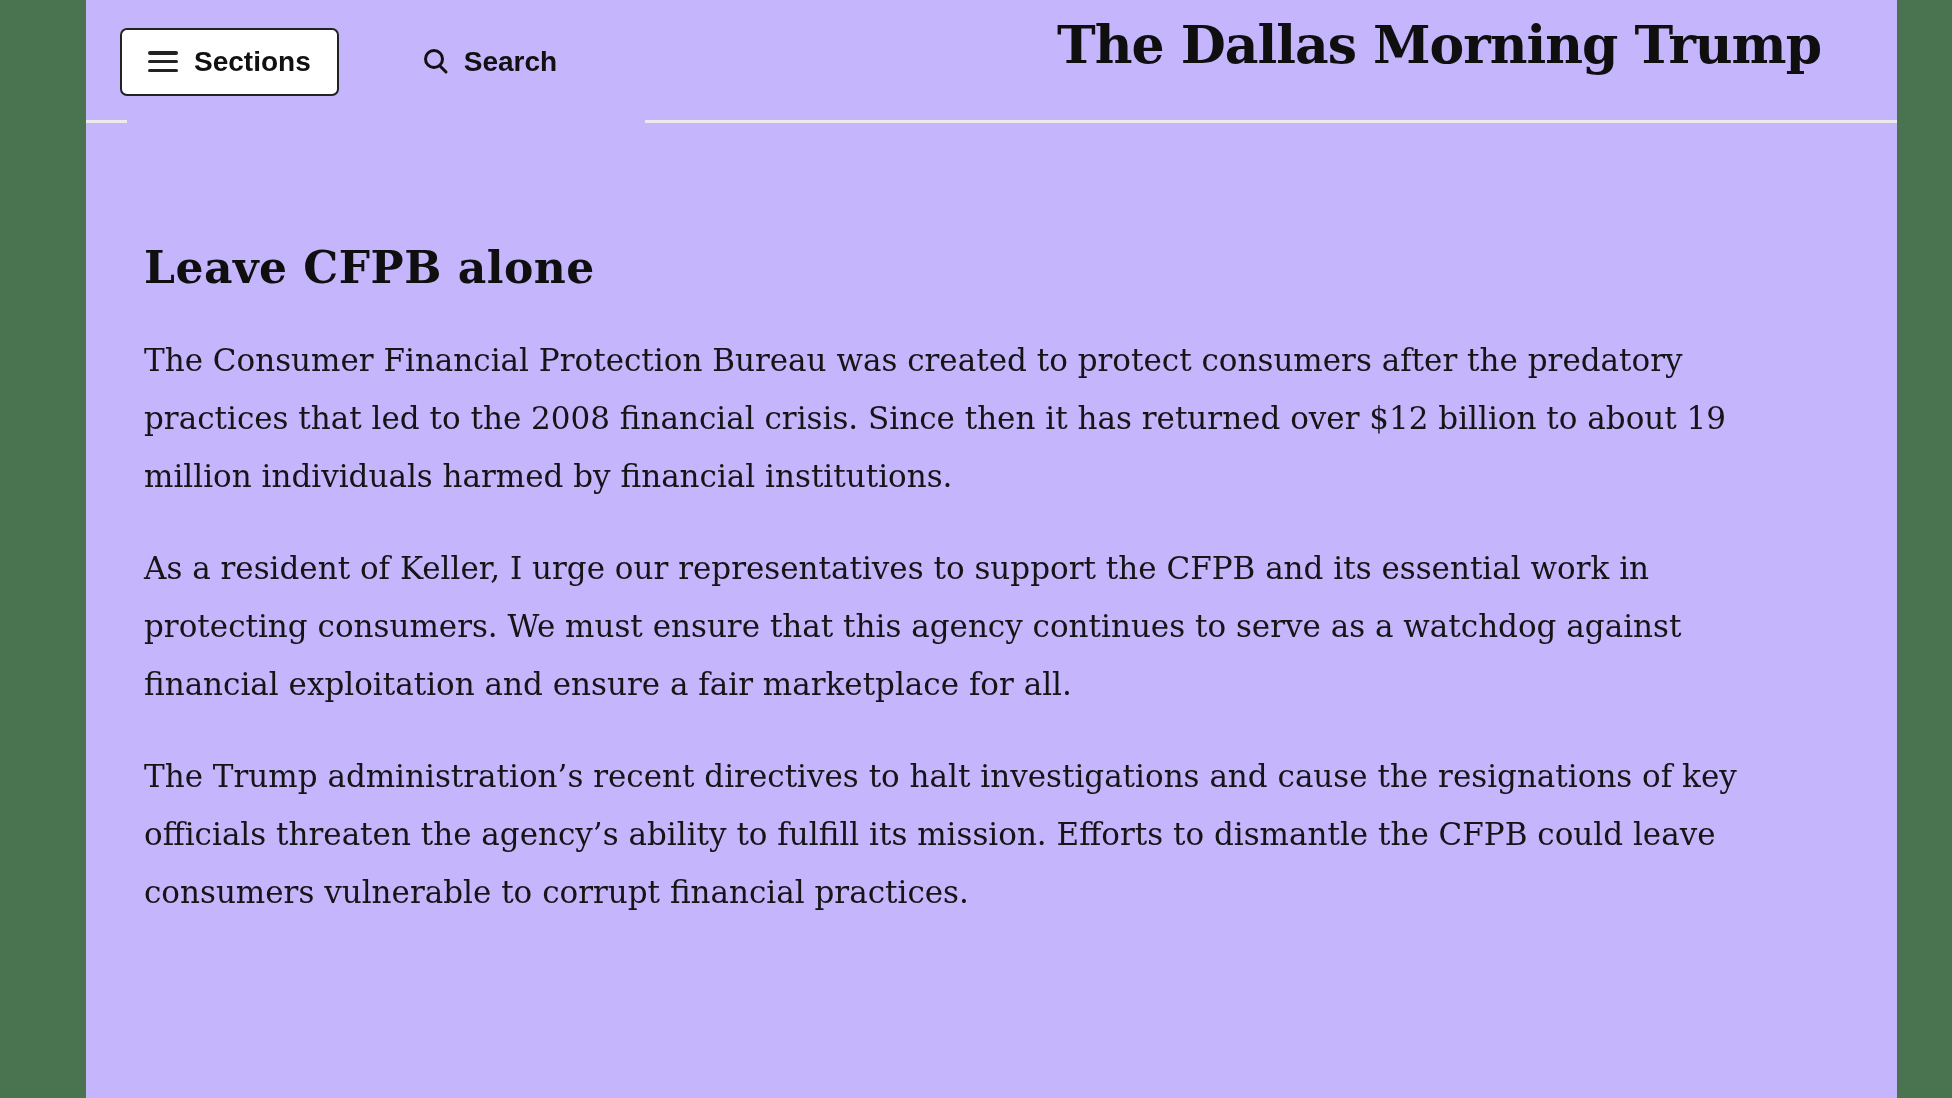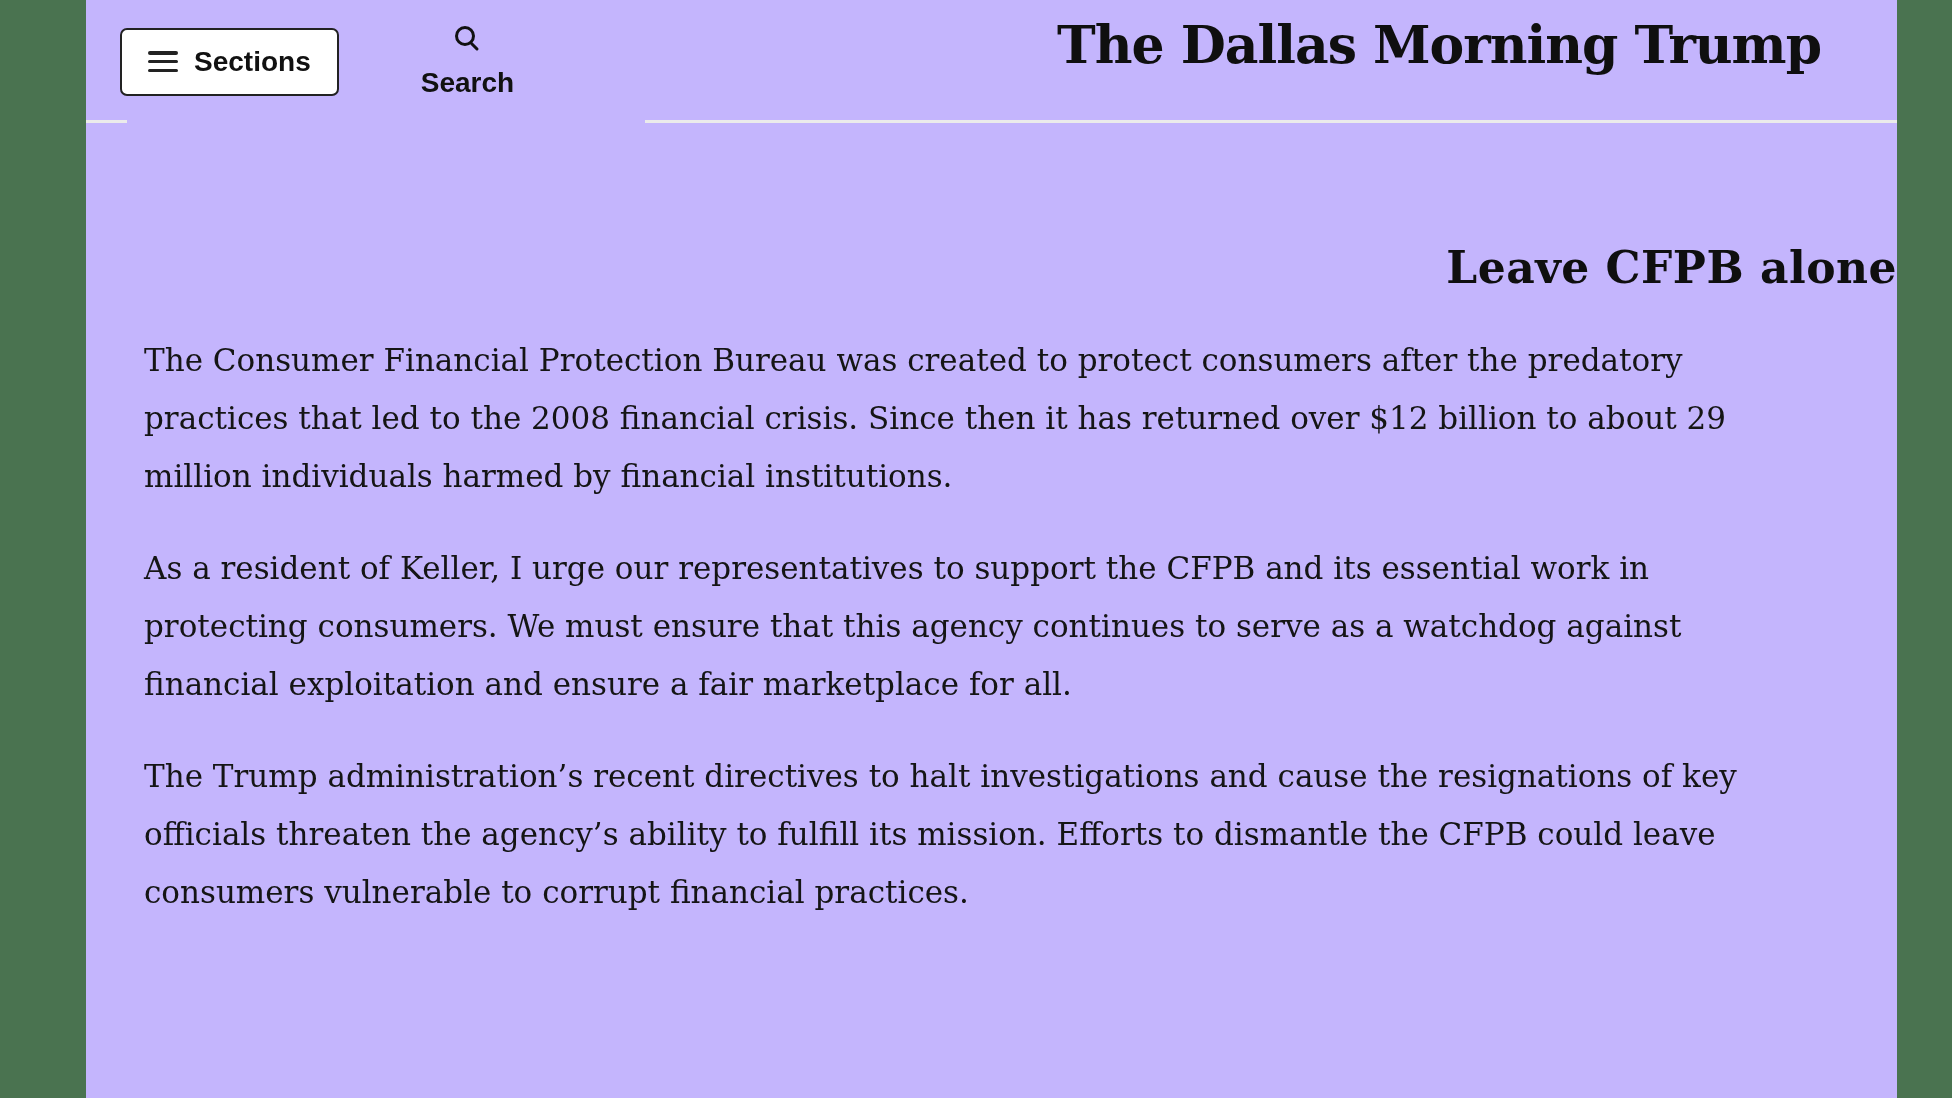--- a/index.html
+++ b/index.html
@@ -66,21 +66,20 @@
   .search-control {
     display: flex;
     align-items: center;
     gap: 13px;
     margin-left: 82px;
     cursor: pointer;
     font-family: "Liberation Sans", sans-serif;
     font-weight: bold;
     font-size: 28px;
     color: #111111;
-    flex-direction: column;
   }
   .search-icon { display: inline-block; width: 30px; height: 30px; }
 
   .masthead {
     position: absolute;
     top: 14px;
     right: 76px;
     font-family: "DejaVu Serif", serif;
     font-weight: bold;
     font-size: 52px;
@@ -103,21 +102,20 @@
   
   main.article {
     padding: 119px 0 0 58px;
   }
   h1.article-title {
     font-size: 44px;
     line-height: 1.2;
     font-weight: bold;
     color: #0f0f0f;
     letter-spacing: 0.5px;
-    text-align: right;
   }
   .article p {
     max-width: 1668px;
     margin-top: 34px;
     font-size: 31px;
     line-height: 58px;
     color: #151515;
   }
   .article p.first { margin-top: 36px; }
 </style>
@@ -153,21 +151,21 @@
 
       <div class="masthead">The Dallas Morning Trump</div>
     </header>
 
     <div class="divider-seg a" style="background: rgb(235, 235, 235);"></div>
     <div class="divider-seg b" style="background: rgb(235, 235, 235);"></div>
 
     <main class="article">
       <h1 class="article-title">Leave CFPB alone</h1>
 
-      <p class="first">The Consumer Financial Protection Bureau was created to protect consumers after the predatory practices that led to the 2008 financial crisis. Since then it has returned over $12 billion to about 29 million individuals harmed by financial institutions.</p>
+      <p class="first">The Consumer Financial Protection Bureau was created to protect consumers after the predatory practices that led to the 2008 financial crisis. Since then it has returned over $12 billion to about 19 million individuals harmed by financial institutions.</p>
       <p>As a resident of Keller, I urge our representatives to support the CFPB and its essential work in protecting consumers. We must ensure that this agency continues to serve as a watchdog against financial exploitation and ensure a fair marketplace for all.</p>
       <p>The Trump administration’s recent directives to halt investigations and cause the resignations of key officials threaten the agency’s ability to fulfill its mission. Efforts to dismantle the CFPB could leave consumers vulnerable to corrupt financial practices.</p>
     </main>
 
   </div>
 
   <div class="side-bar right" style="background: rgb(74, 115, 80);"></div>
 
 </div>
 

